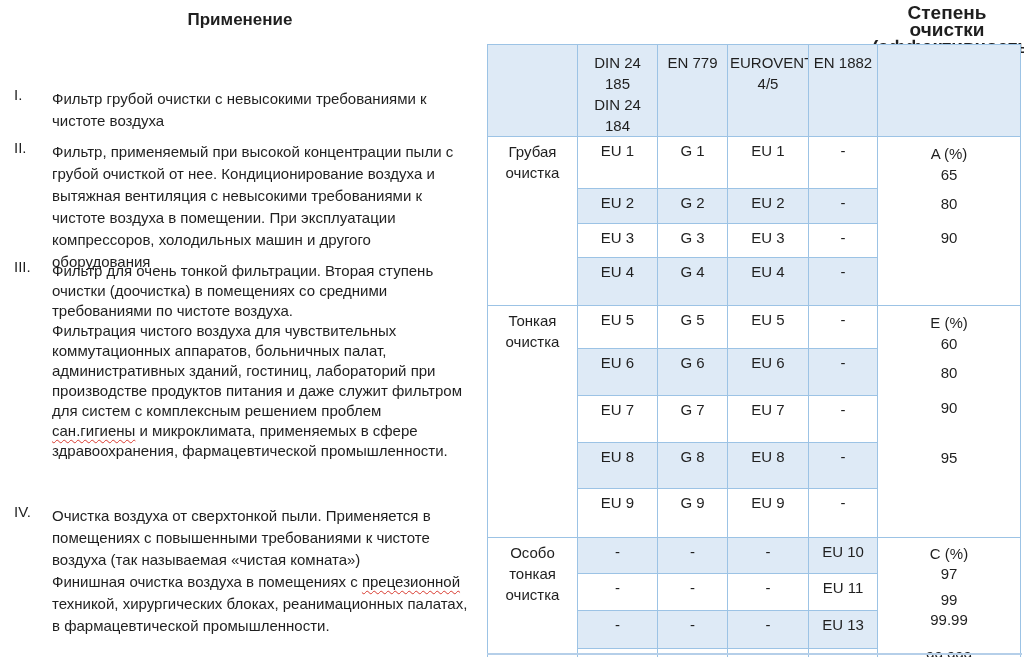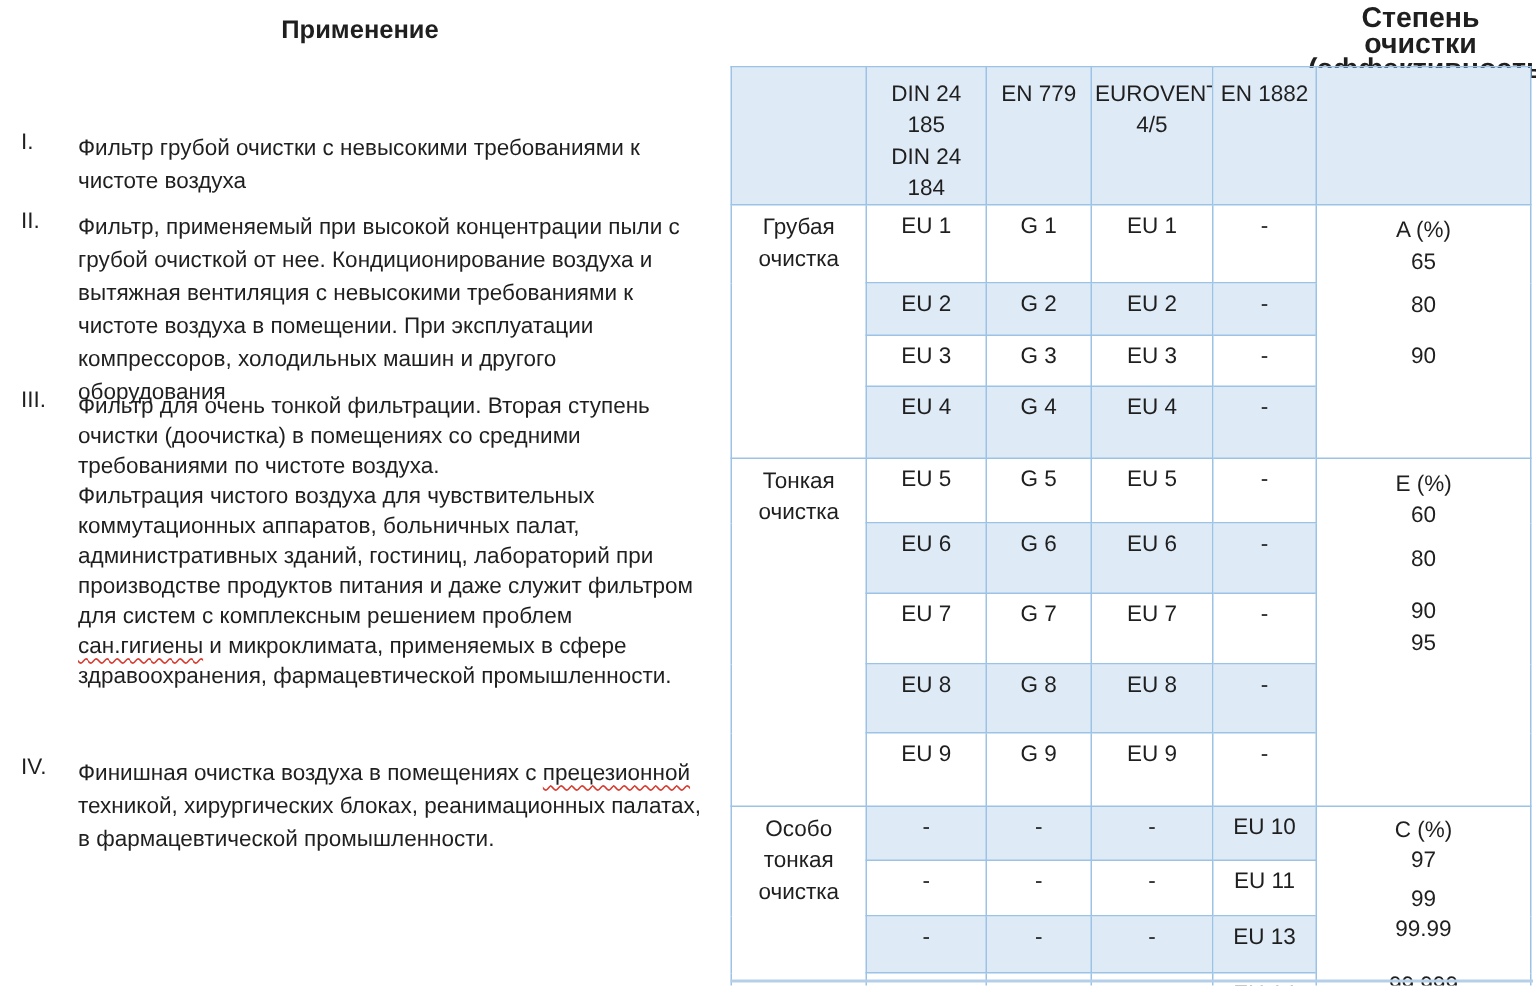--- a/index.html
+++ b/index.html
@@ -90,20 +90,21 @@
     <div class="app-num">III.</div>
     <div class="app-text">
       <div>Фильтр для очень тонкой фильтрации. Вторая ступень очистки (доочистка) в помещениях со средними требованиями по чистоте воздуха.</div>
       <div><span>Фильтрация чистого воздуха для чувствительных коммутационных аппаратов, больничных палат, административных зданий, гостиниц, лабораторий при производстве продуктов питания и даже служит фильтром для систем с комплексным решением проблем </span><span class="squiggle">сан.гигиены</span><span> и микроклимата, применяемых в сфере здравоохранения, фармацевтической промышленности.</span></div>
     </div>
   </div>
 
   <div class="app-item app-4">
     <div class="app-num">IV.</div>
     <div class="app-text">
+      <div>Очистка воздуха от сверхтонкой пыли. Применяется в помещениях с повышенными требованиями к чистоте воздуха (так называемая «чистая комната»)</div>
       <div><span>Финишная очистка воздуха в помещениях с </span><span class="squiggle">прецезионной</span><span> техникой, хирургических блоках, реанимационных палатах, в фармацевтической промышленности.</span></div>
     </div>
   </div>
 
   <table class="filter-table">
     <colgroup>
       <col style="width:90px">
         <col style="width:80px">
         <col style="width:70px">
       <col style="width:81px">
@@ -160,21 +161,21 @@
 очистка</td>
       <td class="c">EU 5</td>
       <td class="c">G 5</td>
       <td class="c">EU 5</td>
       <td class="c">-</td>
       <td class="e" rowspan="5">
         <div class="eff-line">E (%)</div>
         <div class="eff-line">60</div>
         <div class="eff-line" style="margin-top:8px">80</div>
         <div class="eff-line" style="margin-top:14px">90</div>
-        <div class="eff-line" style="margin-top:0">95</div>
+        <div class="eff-line" style="margin-top:29px">95</div>
       </td>
     </tr>
     <tr class="blue" style="height:47px">
       <td class="c">EU 6</td>
       <td class="c">G 6</td>
       <td class="c">EU 6</td>
       <td class="c">-</td>
     </tr>
     <tr style="height:47px">
       <td class="c">EU 7</td>

